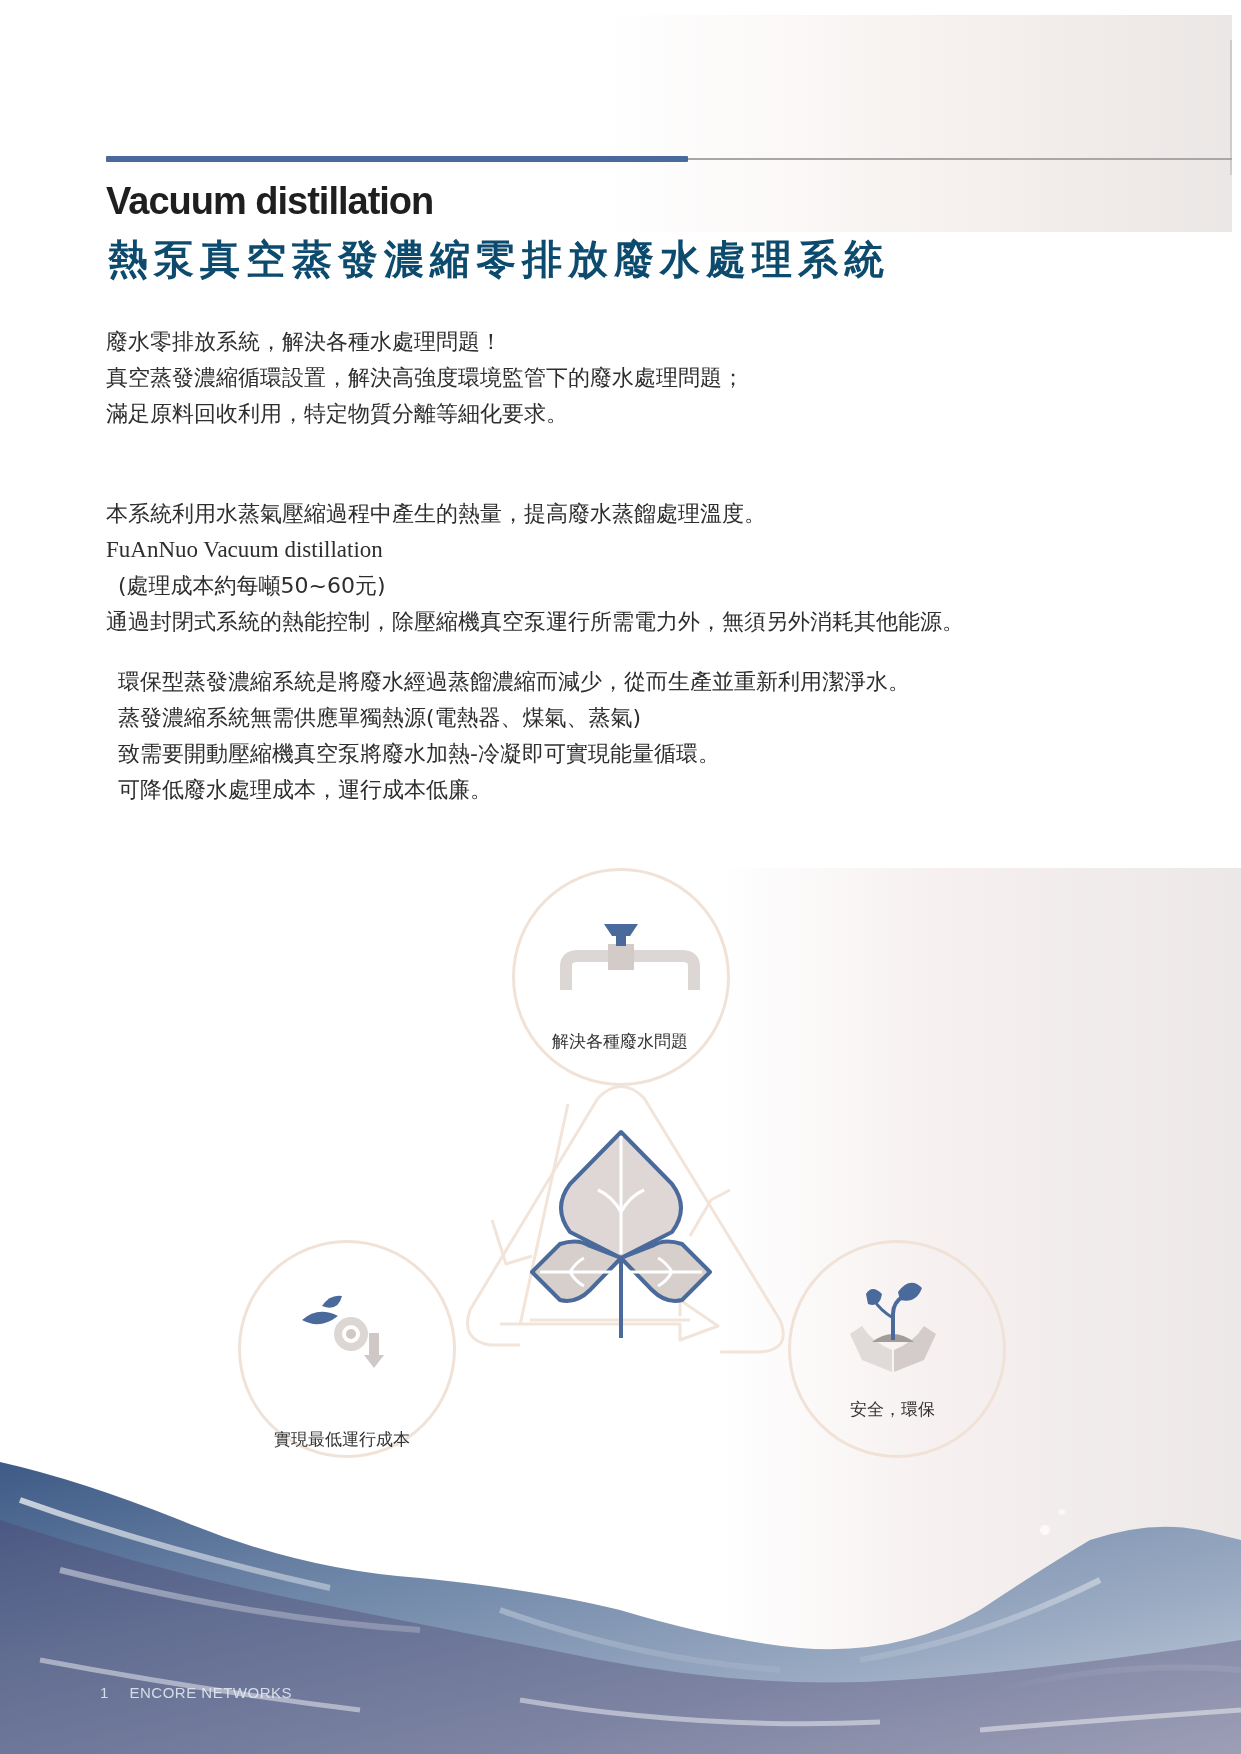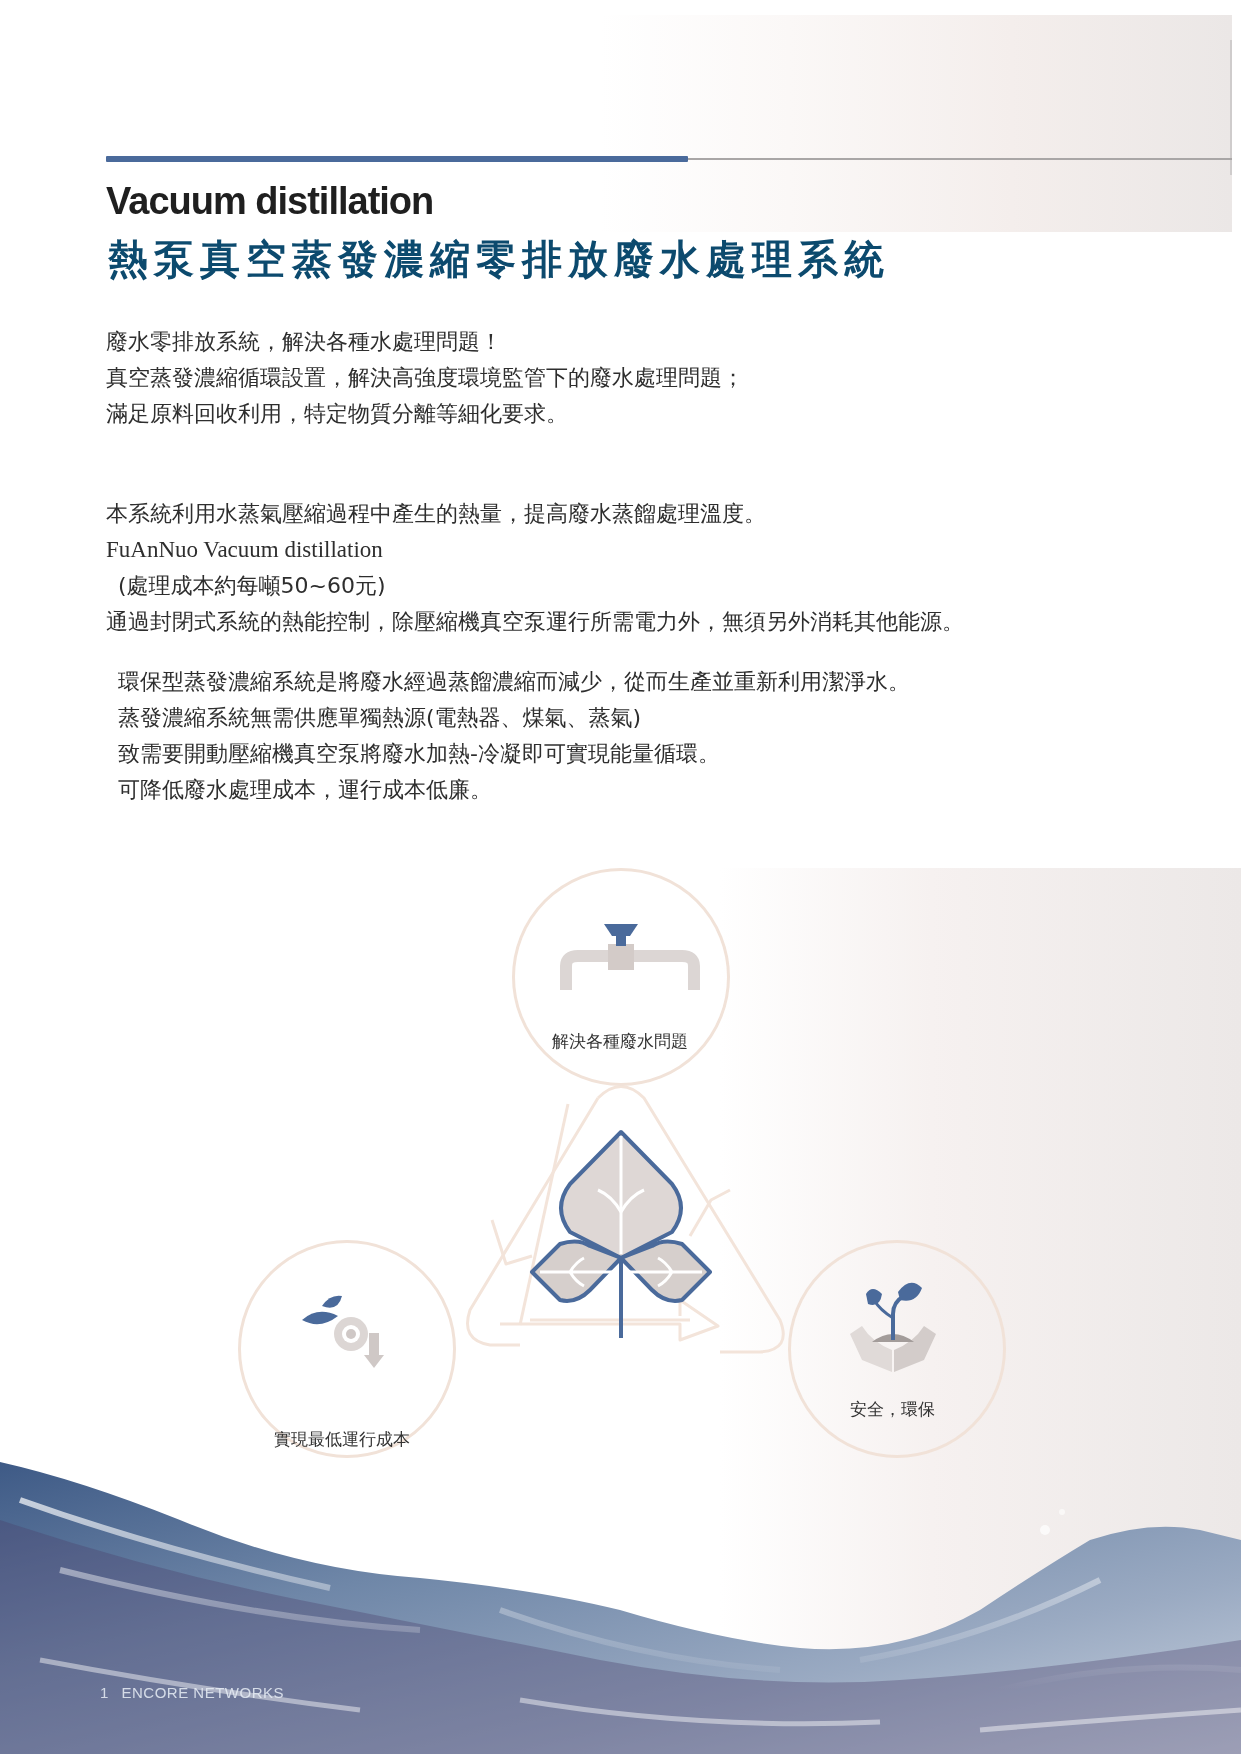--- a/index.html
+++ b/index.html
@@ -178,14 +178,14 @@
   <path d="M0 2 Q80 20 180 60 Q300 110 420 118 Q540 130 620 150 Q720 180 800 188 Q900 196 980 150 Q1040 110 1090 80 Q1150 60 1200 70 L1241 80 L1241 294 L0 294 Z" fill="url(#wg)"></path>
   <path d="M0 60 Q150 110 300 140 Q450 170 600 200 Q760 230 900 220 Q1050 210 1241 180 L1241 294 L0 294 Z" fill="#4b3f6b" opacity="0.35"></path>
   <path d="M20 40 Q160 90 330 128 M60 110 Q260 160 420 170 M500 150 Q640 200 780 210 M860 200 Q980 180 1100 120 M1000 230 Q1120 200 1241 210" stroke="url(#wg2)" stroke-width="6" fill="none"></path>
   <path d="M40 200 Q200 230 360 250 M520 240 Q700 270 880 262 M980 270 Q1100 260 1241 250" stroke="#ffffff" stroke-opacity="0.45" stroke-width="5" fill="none"></path>
   <circle cx="1045" cy="70" r="5" fill="#ffffff" opacity="0.7"></circle>
   <circle cx="1062" cy="52" r="3" fill="#ffffff" opacity="0.6"></circle>
 </svg>
 
 <div class="footer-text">
   <span>1</span>
-  <span style="margin-left:8px;text-align:right;">ENCORE NETWORKS</span>
+  <span style="margin-left:16px;text-align:right;">ENCORE NETWORKS</span>
 </div>
 
 </body></html>

